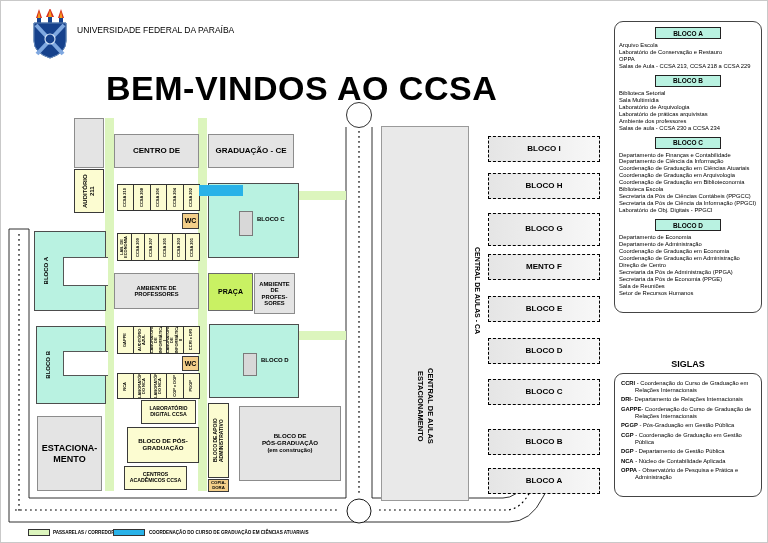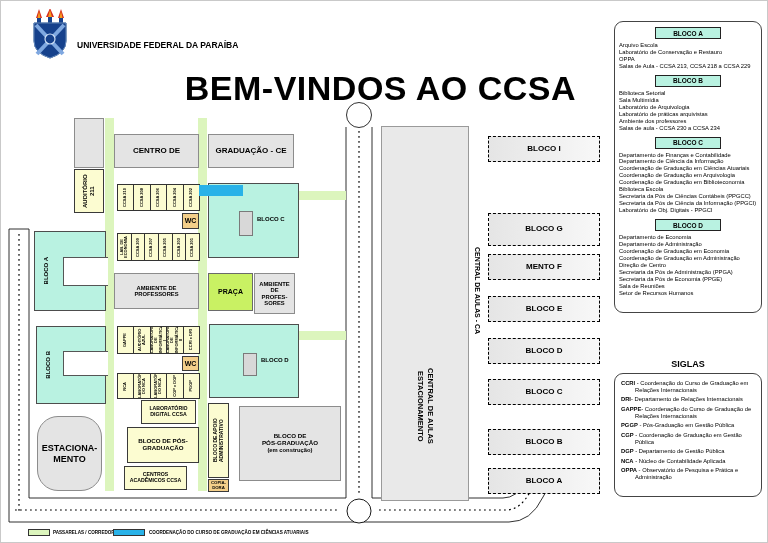--- a/index.html
+++ b/index.html
@@ -20,39 +20,39 @@
   .tan{background:#f4cf8a;border-color:#3a3a3a;}
   .greenb{background:#c9f163;border-color:#6a6a6a;}
   .strip{background:#e9e9e9;border-color:#9a9a9a;}
   .ca{background:linear-gradient(90deg,#e5e5e5,#f8f8f8);border:1px dashed #000;}
   .notch{position:absolute;background:#fff;border:1px solid #555;border-right:none;}
   .irect{position:absolute;background:#d8d8d8;border:1px solid #7a7a7a;}
   
   .vt{writing-mode:vertical-rl;transform:rotate(180deg);}
   
   .vtc{writing-mode:vertical-lr;}
-  .b9{font-size:9px;font-weight:bold;border-radius:21px;}
+  .b9{font-size:9px;font-weight:bold;}
   .b8{font-size:8px;font-weight:bold;}
   .b75{font-size:7.5px;font-weight:bold;}
   .b7{font-size:7px;font-weight:bold;}
   .b62{font-size:6.2px;font-weight:bold;}
   .b6{font-size:6px;font-weight:bold;}
   .b58{font-size:5.8px;font-weight:bold;}
   .b52{font-size:5.2px;font-weight:bold;line-height:1.15;}
   .b5{font-size:5px;font-weight:bold;line-height:1.1;}
   .b43{font-size:4.3px;font-weight:bold;line-height:1.1;}
   
   .rooms{position:absolute;display:flex;background:#fcfcd1;border:1px solid #333;box-sizing:border-box;z-index:2;}
   .rooms .cell{flex:1;display:flex;align-items:center;justify-content:center;overflow:hidden;}
   .rooms .cell + .cell{border-left:1px solid #333;}
   .rlabel{writing-mode:vertical-rl;transform:rotate(180deg);font-size:4px;font-weight:bold;
           line-height:1.12;text-align:center;max-height:100%;}
   
-  #uni-text{position:absolute;left:76px;top:24px;font-size:8.5px;font-weight:bold;line-height:1.3;margin-top:15px;}
-  #title{position:absolute;left:105px;top:68px;width:470px;text-align:right;
+  #uni-text{position:absolute;left:76px;top:24px;font-size:8.5px;font-weight:normal;line-height:1.3;}
+  #title{position:absolute;left:105px;top:68px;width:470px;text-align:left;
          font-size:34px;font-weight:bold;letter-spacing:.5px;}
   
   .panel{position:absolute;border:1px solid #444;border-radius:9px;background:#fff;z-index:2;box-sizing:border-box;}
   .shead{width:64px;margin:5px auto 3px;background:#b9f2e1;border:1px solid #222;font-weight:bold;
          font-size:6.5px;text-align:center;padding:1.5px 0;}
   .plines{margin-bottom:2px;}
   .pline{margin:0 4px;padding-left:7px;text-indent:-7px;font-size:5.8px;line-height:1.2;}
   #siglas-title{position:absolute;left:613px;top:358px;width:148px;text-align:center;font-size:9px;font-weight:bold;}
   .sig{margin:0 6px 2.5px;padding-left:14px;text-indent:-14px;font-size:5.8px;line-height:1.2;}
   
@@ -242,20 +242,21 @@
     <div style="display:flex;gap:2px;margin-top:185px">
       <span class="vtc b75">ESTACIONAMENTO</span>
       <span class="vtc b75">CENTRAL DE AULAS</span>
     </div>
   </div>
   <div class="abs" style="left:469px;top:246px;width:15px;height:160px;z-index:2;display:flex;justify-content:center">
     <span class="vtc b7">CENTRAL DE AULAS - CA</span>
   </div>
 
   <div class="bld ca b8" style="left:487px;top:135px;width:112px;height:26px">BLOCO I</div>
+  <div class="bld ca b8" style="left:487px;top:172px;width:112px;height:26px">BLOCO H</div>
   <div class="bld ca b8" style="left:487px;top:212px;width:112px;height:33px">BLOCO G</div>
   <div class="bld ca b8" style="left:487px;top:253px;width:112px;height:26px">MENTO F</div>
   <div class="bld ca b8" style="left:487px;top:295px;width:112px;height:26px">BLOCO E</div>
   <div class="bld ca b8" style="left:487px;top:337px;width:112px;height:26px">BLOCO D</div>
   <div class="bld ca b8" style="left:487px;top:378px;width:112px;height:26px">BLOCO C</div>
   <div class="bld ca b8" style="left:487px;top:428px;width:112px;height:26px">BLOCO B</div>
   <div class="bld ca b8" style="left:487px;top:467px;width:112px;height:26px">BLOCO A</div>
 
   <div class="panel" style="left:613px;top:20px;width:148px;height:292px">
     <div class="shead">BLOCO A</div>

